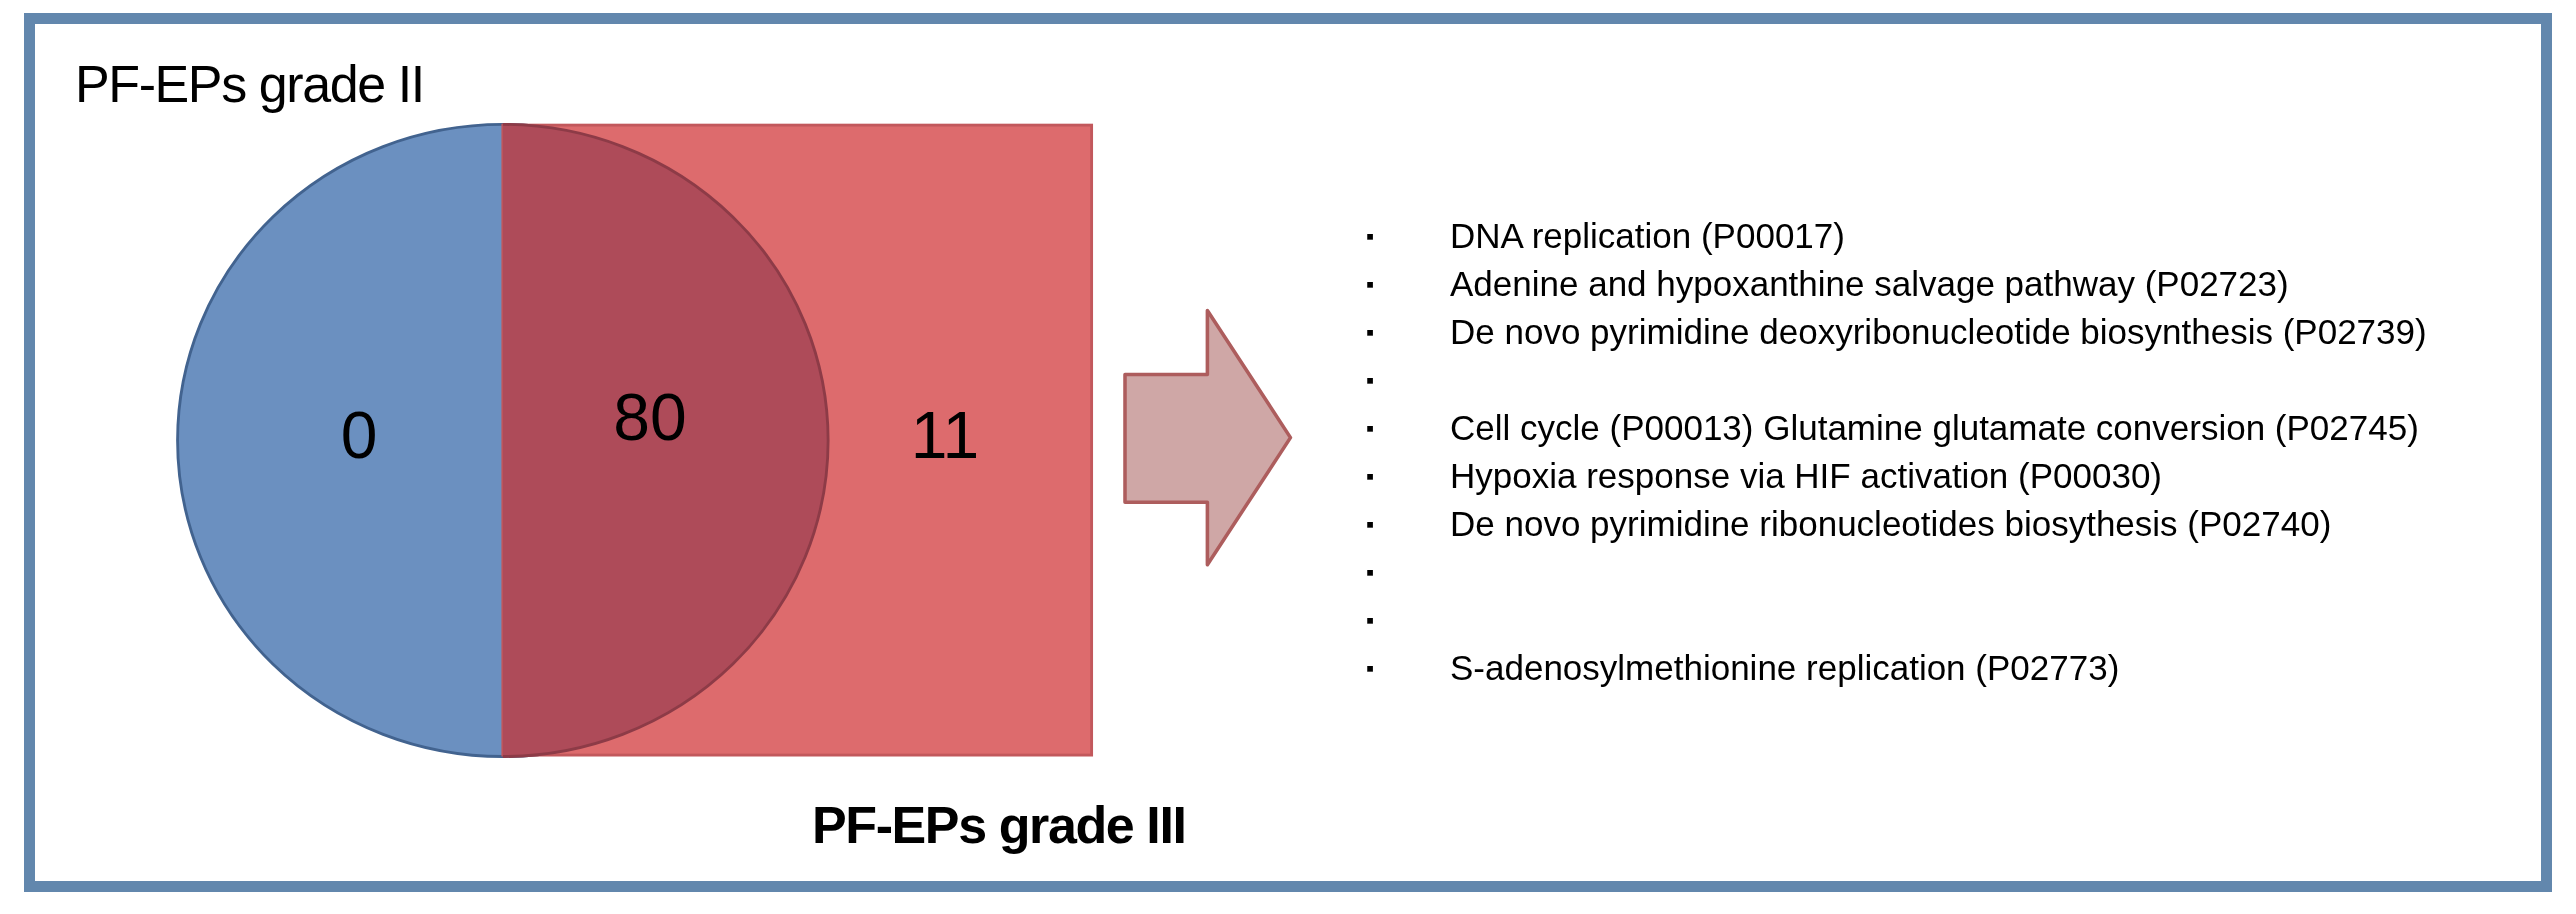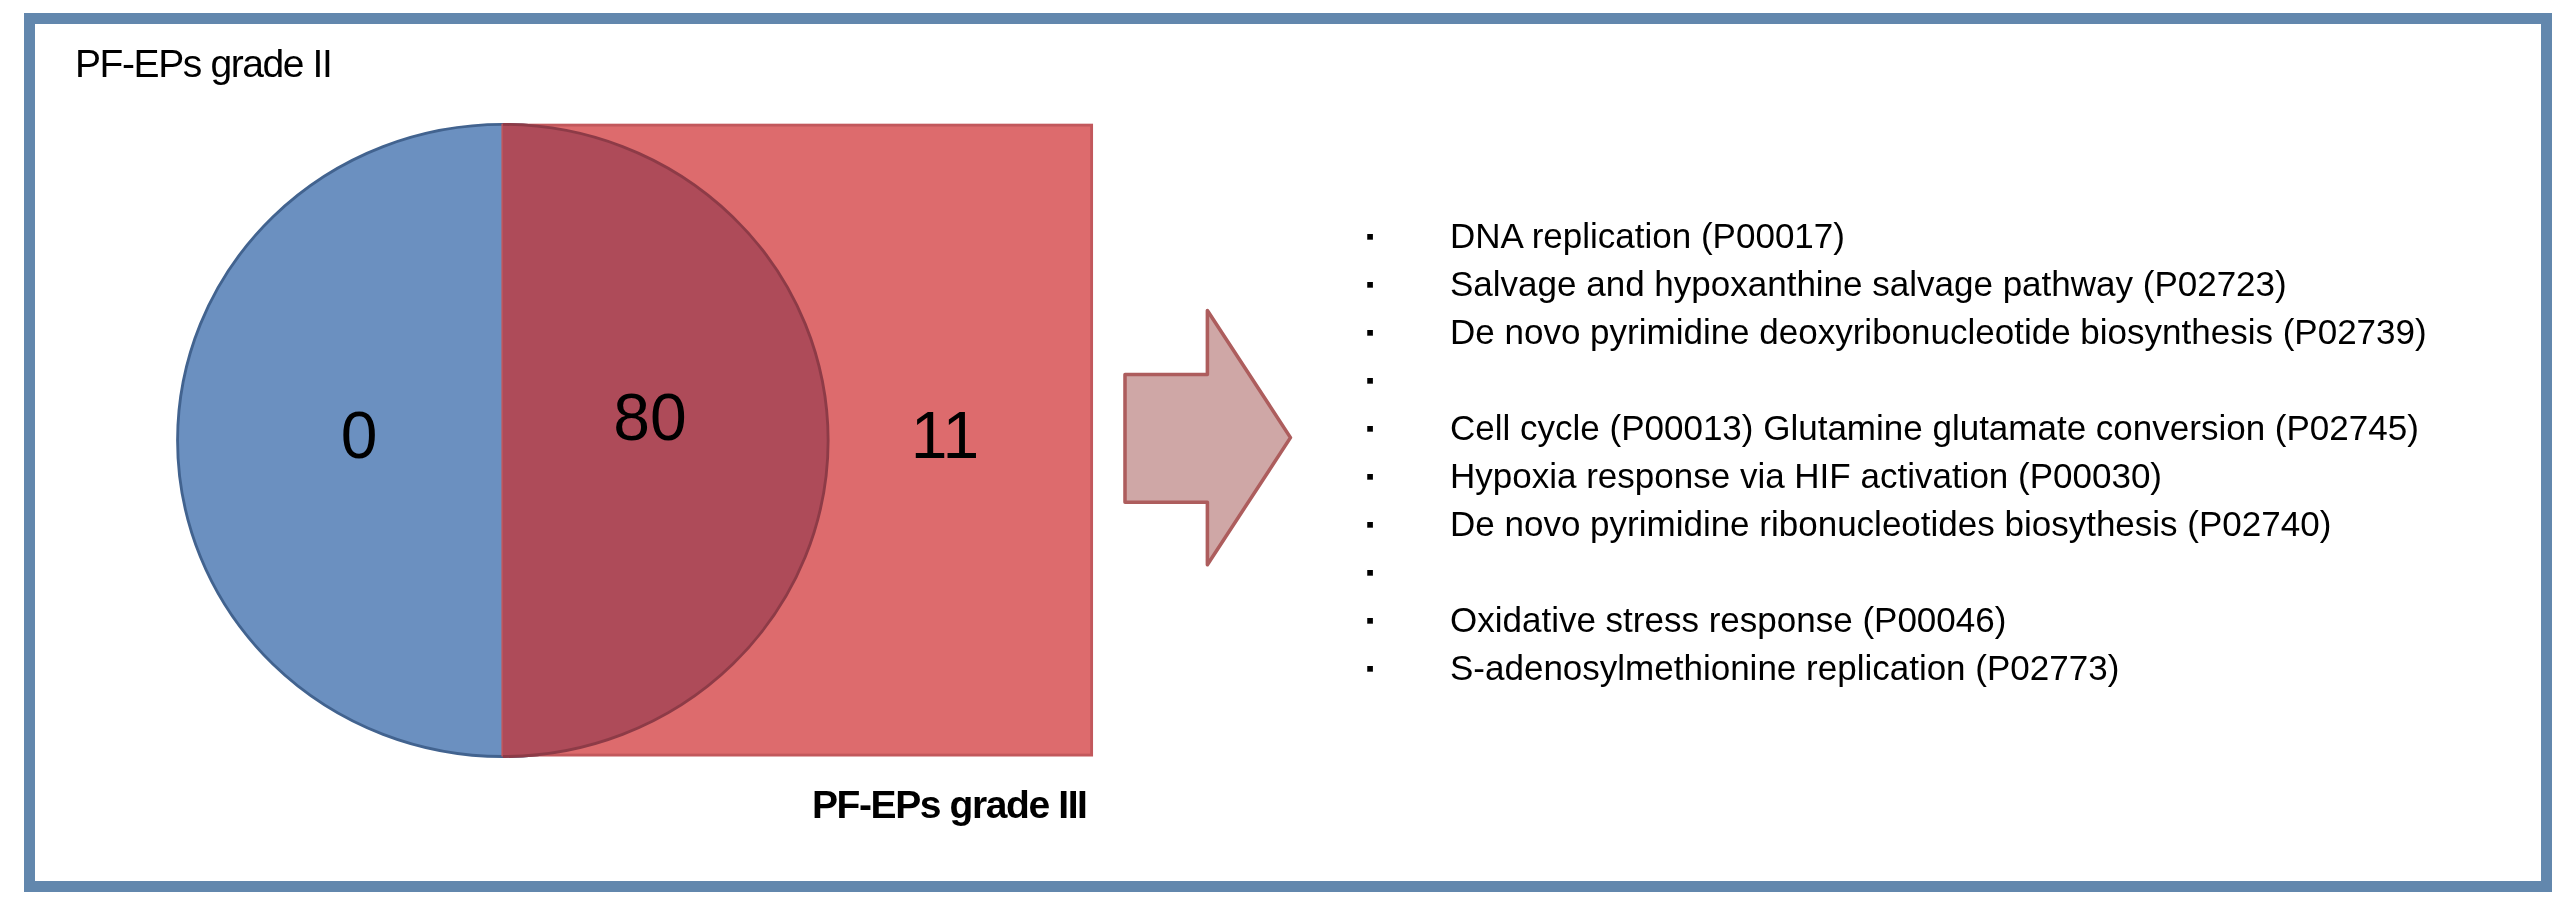--- a/index.html
+++ b/index.html
@@ -20,24 +20,25 @@
     border: 11.4px solid #6287ad;
     background: transparent;
   }
   .venn-svg {
     position: absolute;
     left: 0; top: 0;
     width: 2576px; height: 915px;
   }
   .set-label {
     position: absolute;
-    font-size: 39px;
+    font-size: 52px;
     letter-spacing: -1.4px;
     white-space: nowrap;
     line-height: 1.2;
+    margin-top: 12px;
   }
   .label-left  { left: 75px; top: 41px; }
   .label-right { left: 812px; top: 782px; font-weight: bold; }
   .count {
     position: absolute;
     width: 114px; height: 80px;
     line-height: 80px;
     text-align: center;
     font-size: 66px;
     white-space: nowrap;
@@ -100,21 +101,21 @@
 
   <div class="count count-right">11</div>
 
   <div class="pathway-list">
     <div class="pathway-item">
       <span class="bullet">▪</span>
       <span class="txt">DNA replication (P00017)</span>
     </div>
     <div class="pathway-item">
       <span class="bullet">▪</span>
-      <span class="txt">Salvage and hypoxanthine salvage pathway (P02723)</span>
+      <span class="txt">Adenine and hypoxanthine salvage pathway (P02723)</span>
     </div>
     <div class="pathway-item">
       <span class="bullet">▪</span>
       <span class="txt">De novo pyrimidine deoxyribonucleotide biosynthesis (P02739)</span>
     </div>
     <div class="pathway-item">
       <span class="bullet">▪</span>
     </div>
     <div class="pathway-item">
       <span class="bullet">▪</span>
@@ -126,21 +127,20 @@
     </div>
     <div class="pathway-item">
       <span class="bullet">▪</span>
       <span class="txt">De novo pyrimidine ribonucleotides biosythesis (P02740)</span>
     </div>
     <div class="pathway-item">
       <span class="bullet">▪</span>
     </div>
     <div class="pathway-item">
       <span class="bullet">▪</span>
-      <span class="txt">Oxidative stress response (P00046)</span>
     </div>
     <div class="pathway-item">
       <span class="bullet">▪</span>
       <span class="txt">S-adenosylmethionine replication (P02773)</span>
     </div>
   </div>
 
 </div>
 
 

